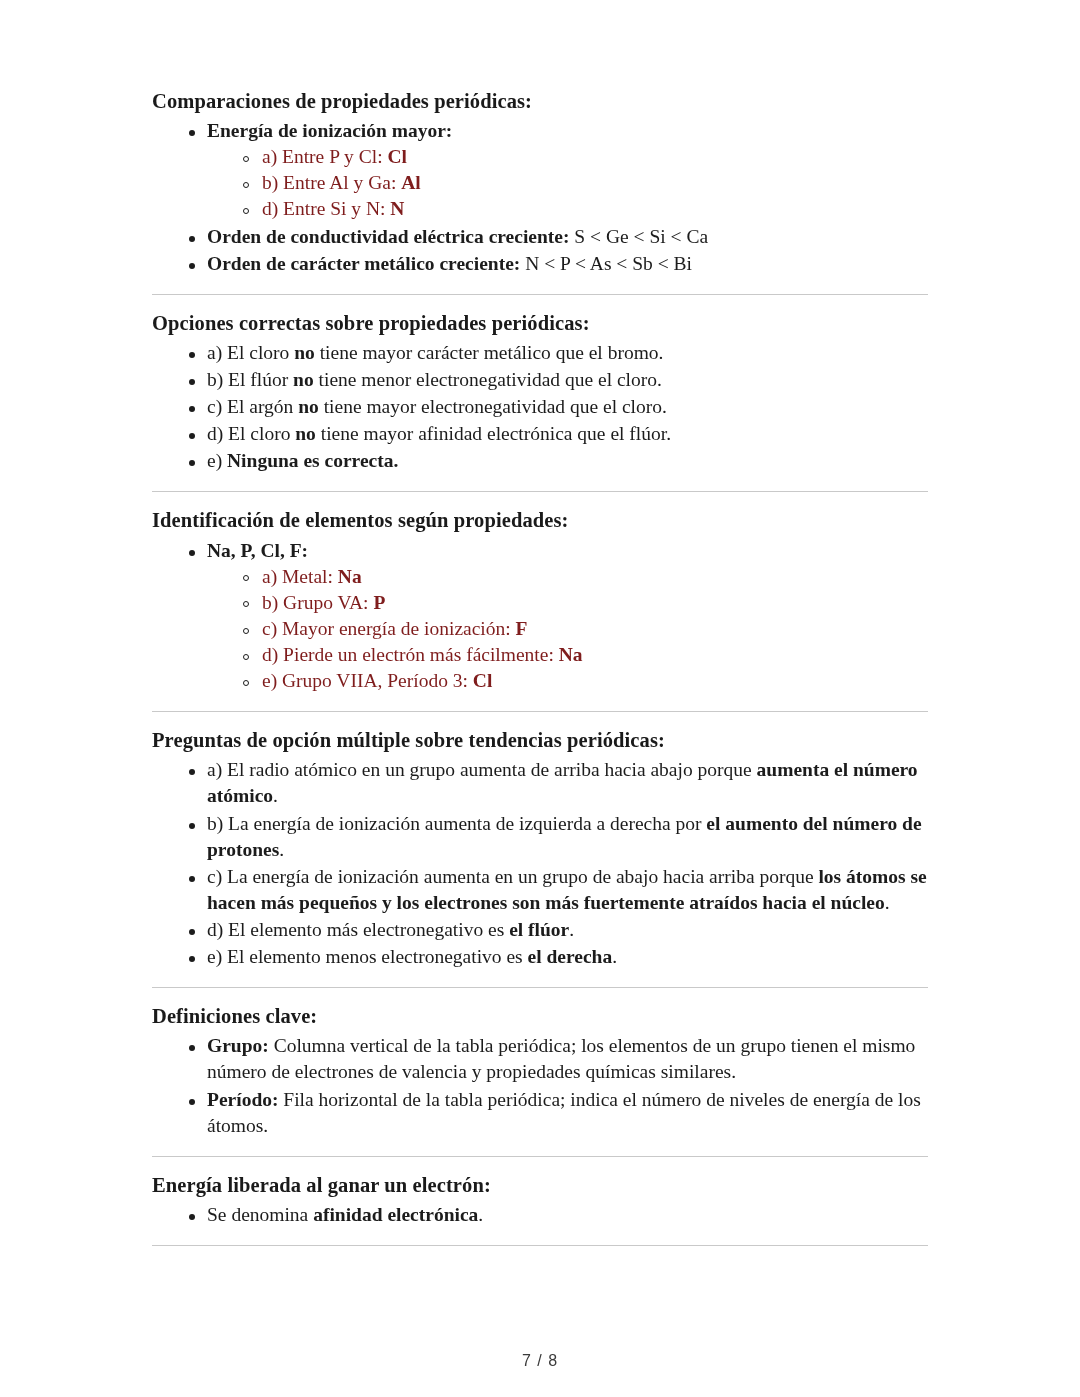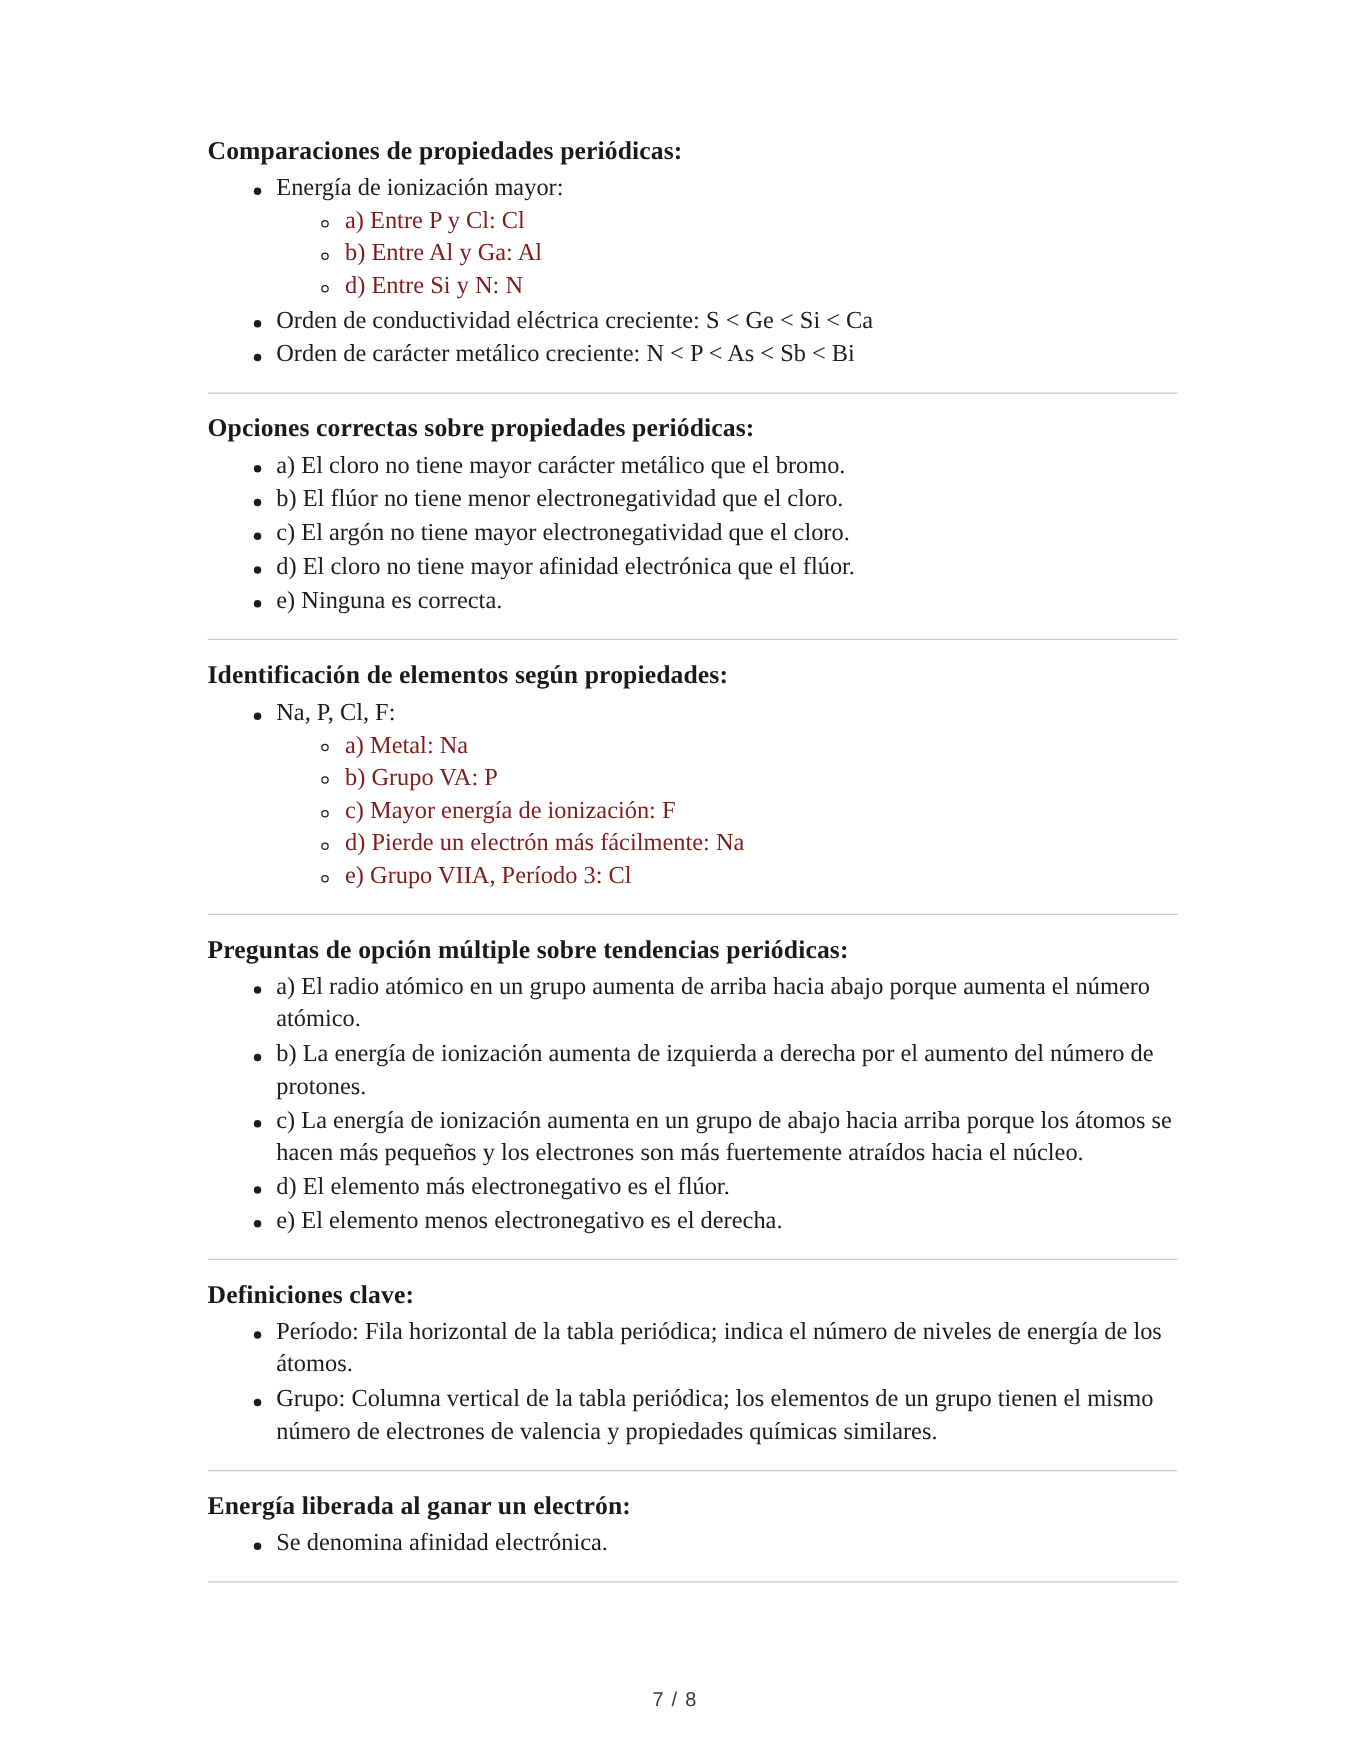--- a/index.html
+++ b/index.html
@@ -19,24 +19,23 @@
   .page {
     position: absolute;
     left: 0; top: 0;
     width: 1080px;
     height: 1397px;
     background: #ffffff;
     box-sizing: border-box;
   }
   .content {
     position: absolute;
-    left: 166px;
+    left: 152px;
     top: 88px;
     width: 776px;
-    margin-top: 20px;
   }
 
   
   .section { margin: 0; }
   .section-heading {
     font-family: "Liberation Serif", "DejaVu Serif", serif;
     font-weight: bold;
     font-size: 20.5px;
     line-height: 1.32;
     color: #1a1a1a;
@@ -94,21 +93,21 @@
     left: 36px;
     top: 0.60em;
     width: 6px;
     height: 6px;
     border-radius: 50%;
     border: 1.5px solid #1c1c1c;
     background: transparent;
     box-sizing: border-box;
   }
   .li-text { display: inline; }
-  b, strong { font-weight: normal; }
+  b, strong { font-weight: bold; }
 
   
   .page-number {
     position: absolute;
     left: 0;
     top: 1352px;
     width: 1080px;
     text-align: center;
     font-family: "Liberation Sans", "DejaVu Sans", sans-serif;
     font-size: 16px;
@@ -248,25 +247,25 @@
     </div>
     <div class="sec-gap-top"></div>
     <hr class="divider">
     <div class="sec-gap-bottom"></div>
 
     <div class="section">
       <div class="section-heading">Definiciones clave:</div>
       <ul class="lvl1">
         <li>
           <span class="bullet"></span>
+          <b>Grupo:</b><span> Columna vertical de la tabla periódica; los elementos de un grupo tienen el mismo número de electrones de valencia y propiedades químicas similares.</span>
+        </li>
+        <li>
+          <span class="bullet"></span>
           <b>Período:</b><span> Fila horizontal de la tabla periódica; indica el número de niveles de energía de los átomos.</span>
-        </li>
-        <li>
-          <span class="bullet"></span>
-          <b>Grupo:</b><span> Columna vertical de la tabla periódica; los elementos de un grupo tienen el mismo número de electrones de valencia y propiedades químicas similares.</span>
         </li>
       </ul>
     </div>
     <div class="sec-gap-top"></div>
     <hr class="divider">
     <div class="sec-gap-bottom"></div>
 
     <div class="section">
       <div class="section-heading">Energía liberada al ganar un electrón:</div>
       <ul class="lvl1">

